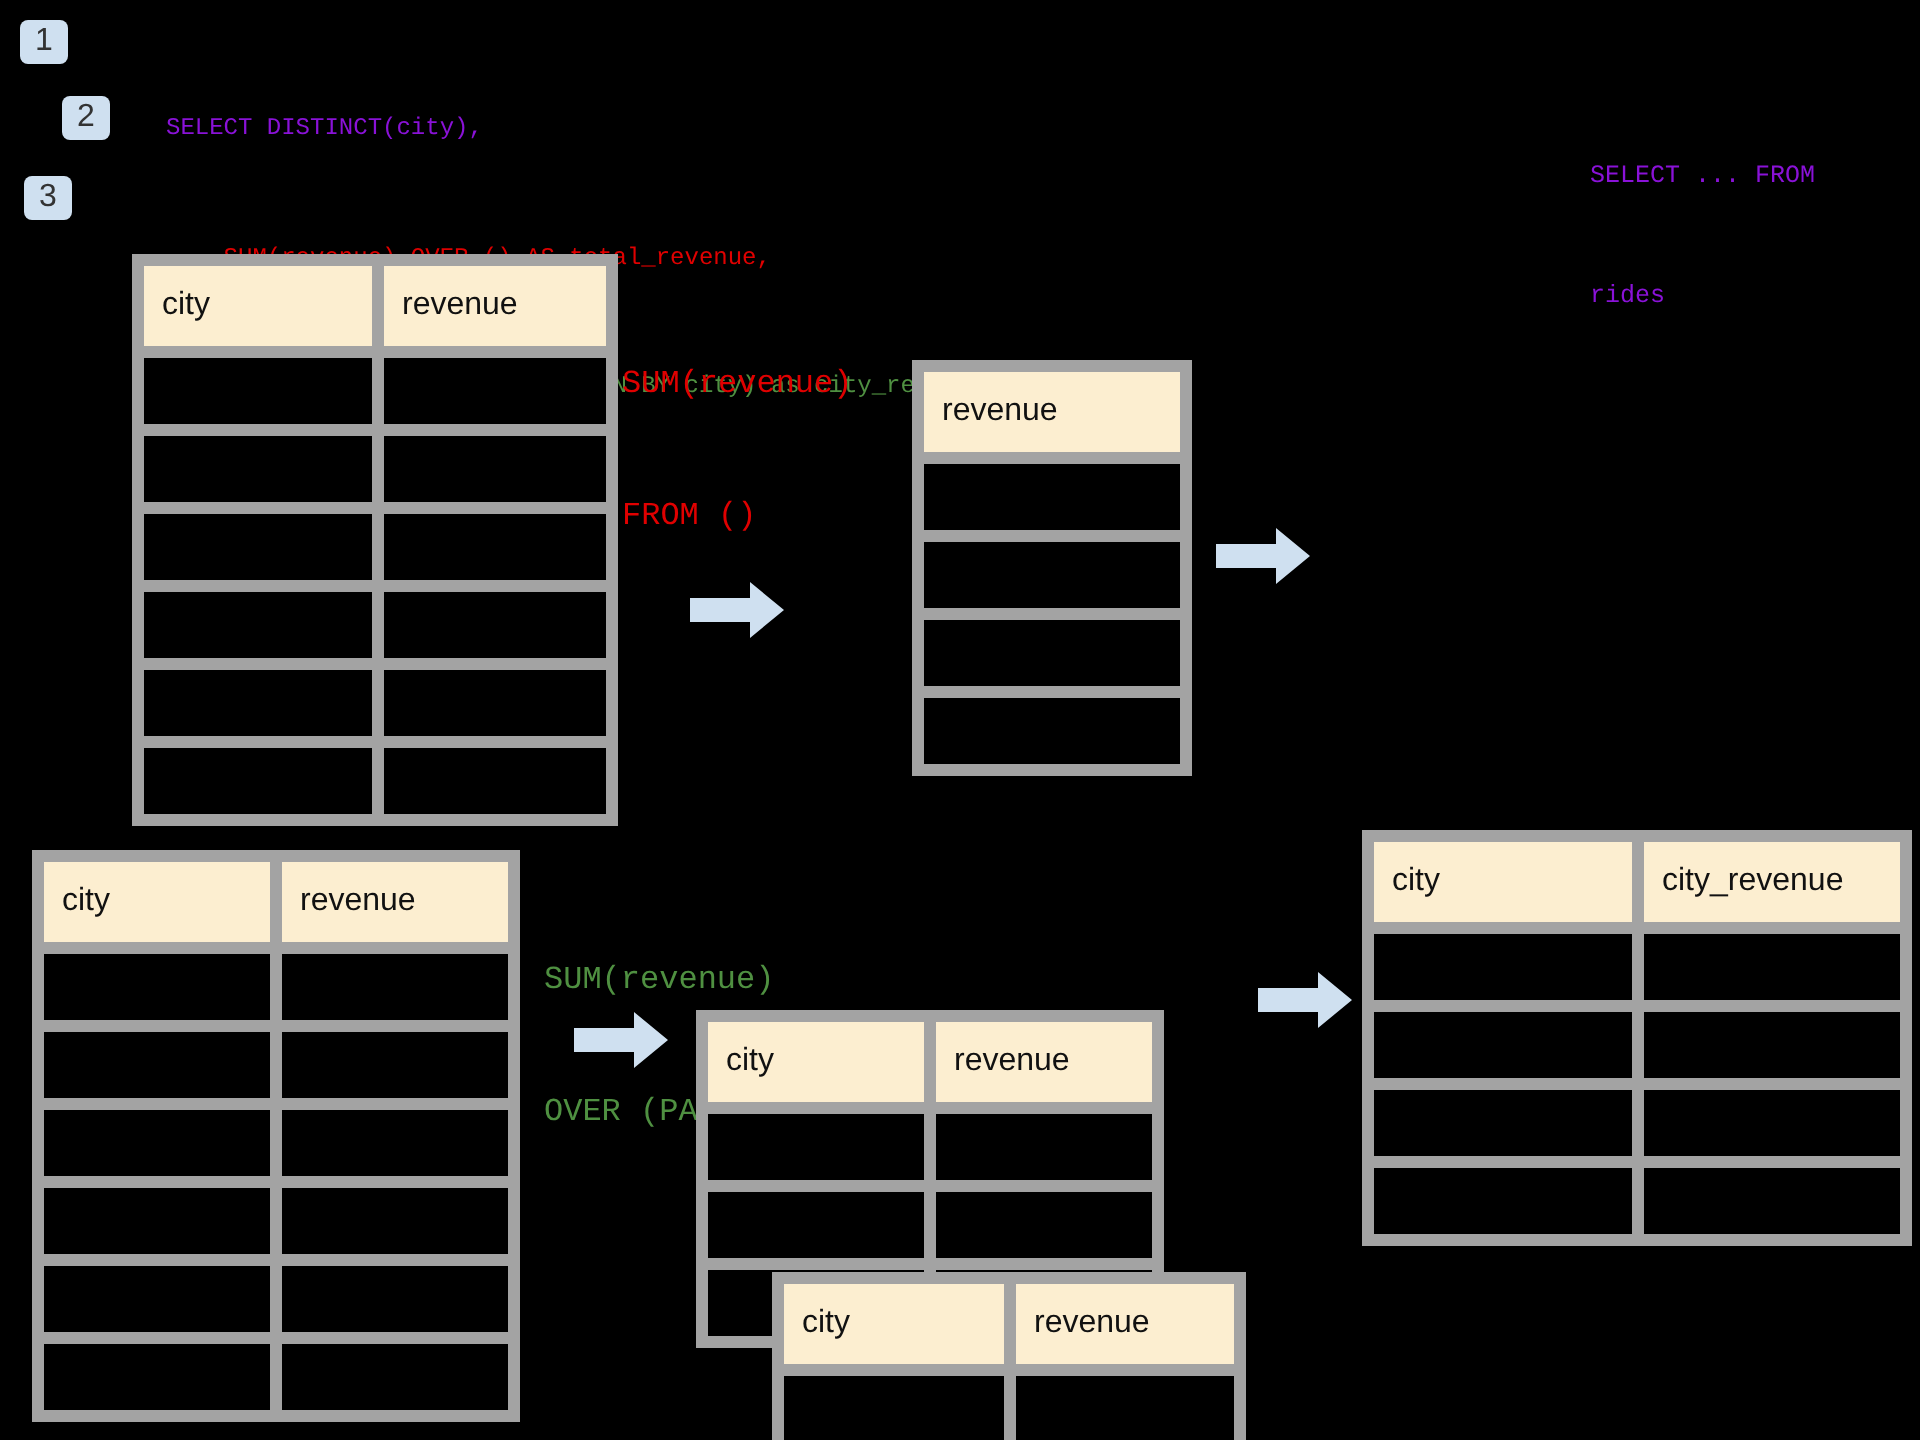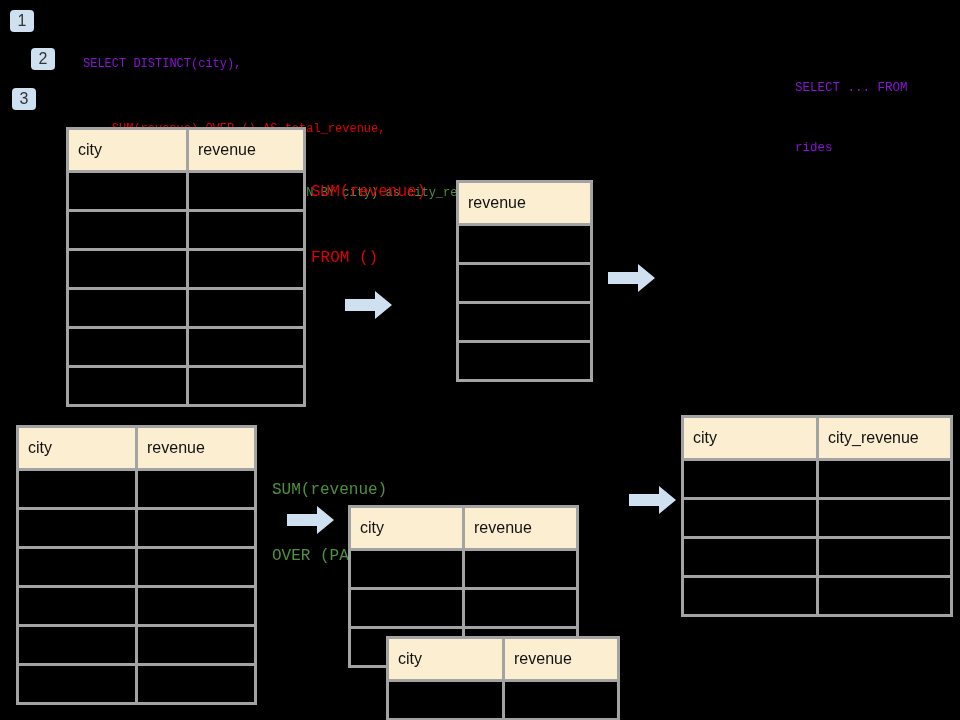--- a/index.html
+++ b/index.html
@@ -66,21 +66,21 @@
 
   
   .tbl {
     position: absolute;
     border-collapse: collapse;
     table-layout: fixed;
     background: #000000;
     border: 1px solid #b9b9b9;
   }
   .tbl th, .tbl td {
-    border: 3px solid #a3a3a3;
+    border: 6px solid #a3a3a3;
     padding: 11px;
     margin: 0;
   }
   .tbl th {
     background: #fceed0;
     color: #111111;
     font-family: "Liberation Sans", sans-serif;
     font-size: 16px;
     font-weight: normal;
     text-align: left;

